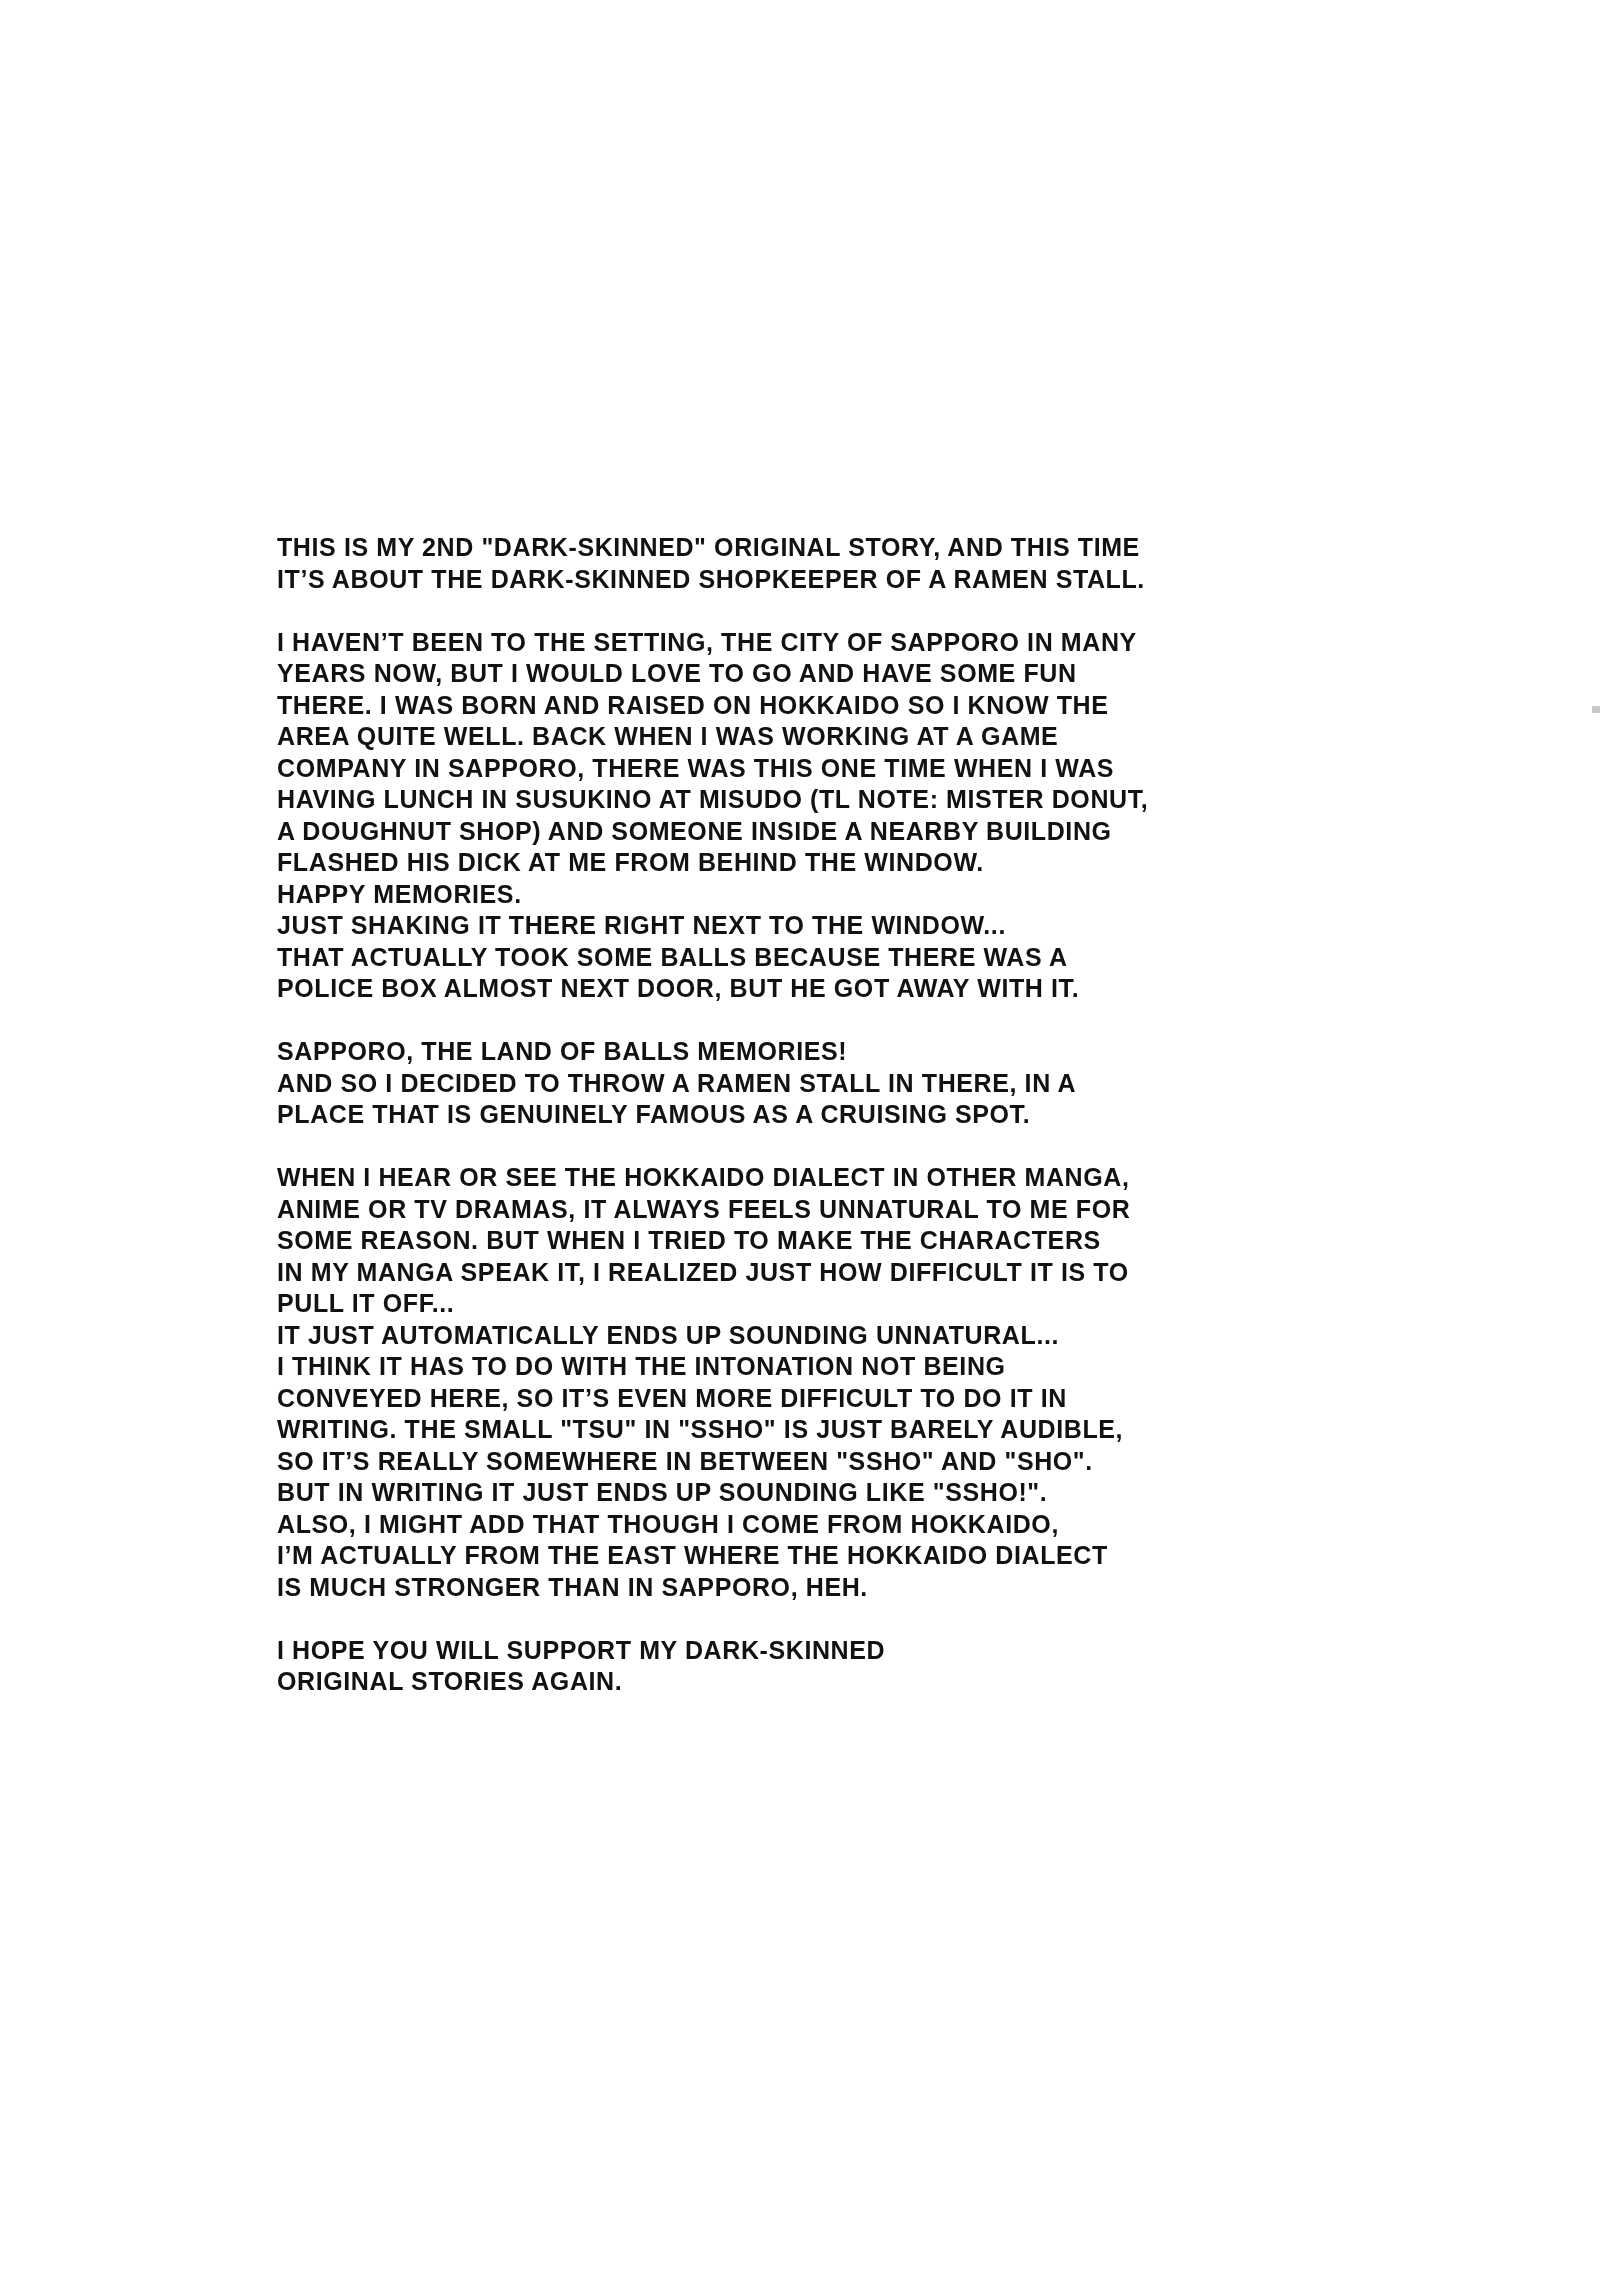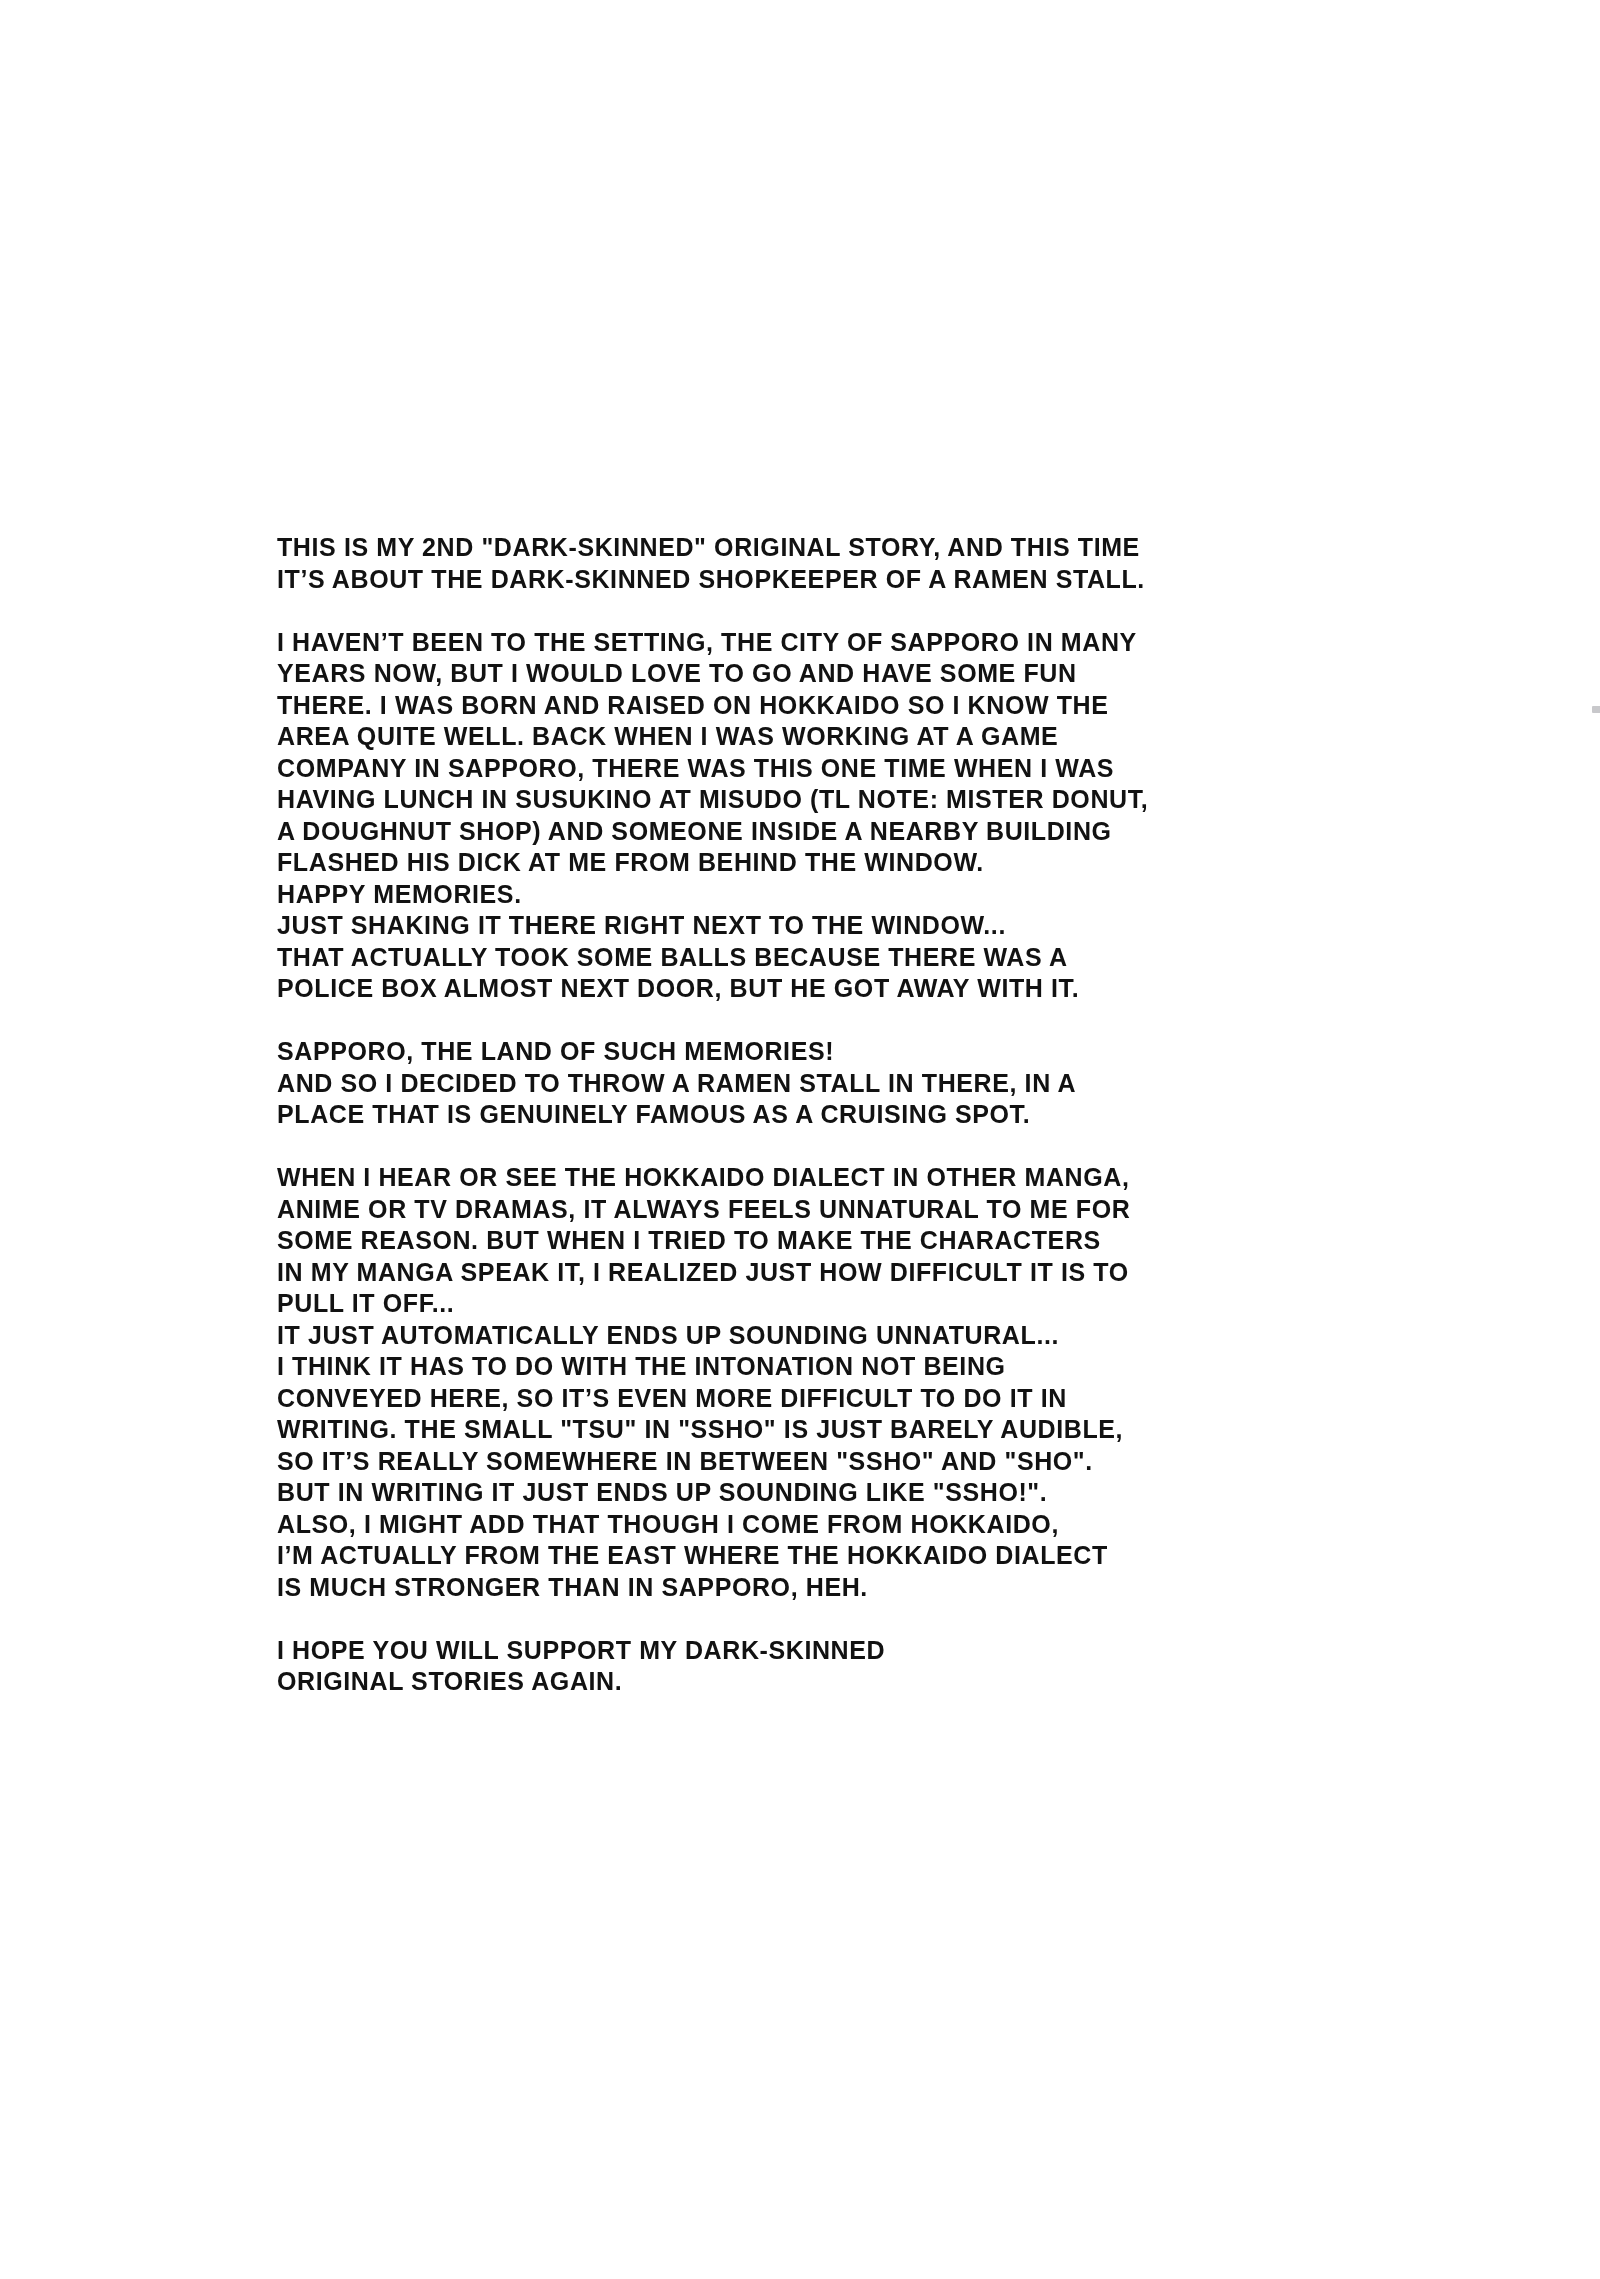--- a/index.html
+++ b/index.html
@@ -60,21 +60,21 @@
 THERE. I WAS BORN AND RAISED ON HOKKAIDO SO I KNOW THE
 AREA QUITE WELL. BACK WHEN I WAS WORKING AT A GAME
 COMPANY IN SAPPORO, THERE WAS THIS ONE TIME WHEN I WAS
 HAVING LUNCH IN SUSUKINO AT MISUDO (TL NOTE: MISTER DONUT,
 A DOUGHNUT SHOP) AND SOMEONE INSIDE A NEARBY BUILDING
 FLASHED HIS DICK AT ME FROM BEHIND THE WINDOW.
 HAPPY MEMORIES.
 JUST SHAKING IT THERE RIGHT NEXT TO THE WINDOW...
 THAT ACTUALLY TOOK SOME BALLS BECAUSE THERE WAS A
 POLICE BOX ALMOST NEXT DOOR, BUT HE GOT AWAY WITH IT.</p>
-      <p class="para">SAPPORO, THE LAND OF SUCH MEMORIES!
+      <p class="para">SAPPORO, THE LAND OF BALLS MEMORIES!
 AND SO I DECIDED TO THROW A RAMEN STALL IN THERE, IN A
 PLACE THAT IS GENUINELY FAMOUS AS A CRUISING SPOT.</p>
       <p class="para">WHEN I HEAR OR SEE THE HOKKAIDO DIALECT IN OTHER MANGA,
 ANIME OR TV DRAMAS, IT ALWAYS FEELS UNNATURAL TO ME FOR
 SOME REASON. BUT WHEN I TRIED TO MAKE THE CHARACTERS
 IN MY MANGA SPEAK IT, I REALIZED JUST HOW DIFFICULT IT IS TO
 PULL IT OFF...
 IT JUST AUTOMATICALLY ENDS UP SOUNDING UNNATURAL...
 I THINK IT HAS TO DO WITH THE INTONATION NOT BEING
 CONVEYED HERE, SO IT’S EVEN MORE DIFFICULT TO DO IT IN

